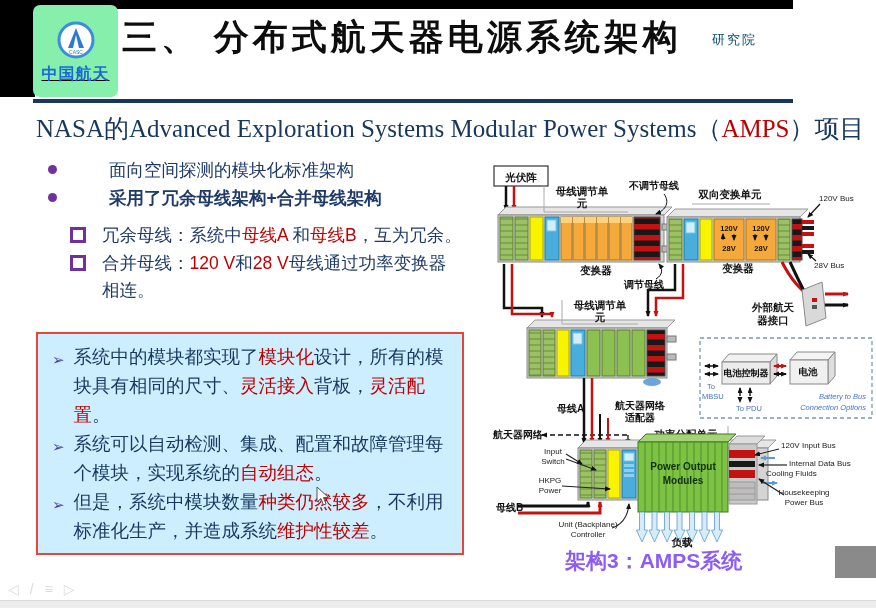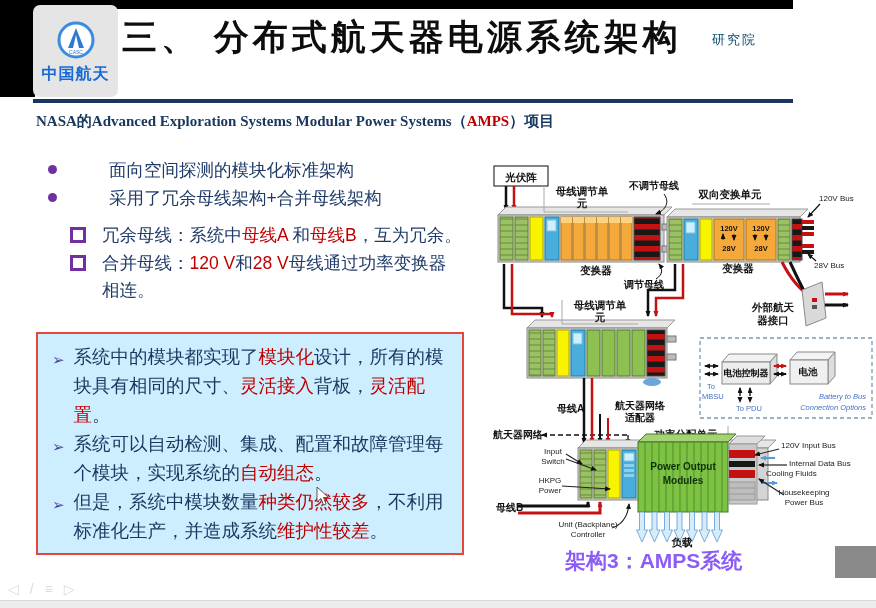--- a/index.html
+++ b/index.html
@@ -2,36 +2,36 @@
 <html><head>
 <meta charset="utf-8">
 <style>
   html,body{margin:0;padding:0;}
   body{width:876px;height:608px;position:relative;overflow:hidden;background:#fff;
        font-family:"Liberation Sans",sans-serif;}
   .abs{position:absolute;}
   
   #topbar{left:0;top:0;width:793px;height:9px;background:#000;}
   #leftbar{left:0;top:0;width:35px;height:97px;background:#000;}
-  #logo-box{left:33px;top:5px;width:85px;height:92px;background:#e5e5e5;border-radius:7px;
-            z-index:3;display:flex;flex-direction:column;align-items:center;justify-content:center;}
+  #logo-box{left:33px;top:5px;width:85px;height:92px;background:#86efac;border-radius:7px;
+            z-index:3;display:flex;flex-direction:column;align-items:center;justify-content:center;text-decoration:underline;}
   #logo-text{color:#1a6ad4;font-weight:bold;font-size:16px;letter-spacing:1px;margin-top:2px;}
   #watermark{left:712px;top:31px;color:#0c4a6e;font-size:13px;letter-spacing:2px;z-index:1;}
   #page-title{left:122px;top:14px;font-size:35px;font-weight:800;color:#0d0d0d;
               letter-spacing:4px;white-space:nowrap;z-index:2;}
   #header-rule{left:33px;top:99px;width:760px;height:4px;background:#17375E;}
   
-  #subtitle{left:36px;top:112px;font-family:"Liberation Serif",serif;font-weight:bold;
-            font-size:15px;color:#17375E;white-space:nowrap;}
+  #subtitle{left:36px;top:112px;font-family:"Liberation Serif",serif;font-weight:normal;
+            font-size:25px;color:#17375E;white-space:nowrap;}
   #subtitle .red{color:#C00000;}
   
   .bullet-line{display:flex;align-items:flex-start;color:#1F3A68;font-size:17.5px;gap:40px;}
   .dot{width:9px;height:9px;border-radius:50%;background:#7030A0;margin:7px 12px 0 0;flex:none;}
   #bullet1{left:48px;top:158px;}
-  #bullet2{left:48px;top:186px;}
+  #bullet2{left:48px;top:186px;font-weight:bold;}
   .subbullet{color:#1F3A68;font-size:17.5px;line-height:27px;position:absolute;padding-left:32px;}
   .sq{position:absolute;left:0;top:5px;width:10px;height:10px;border:3px solid #7030A0;}
   #sub1{left:70px;top:222px;width:400px;}
   #sub2{left:70px;top:250px;width:345px;}
   .red{color:#C00000;}
   
   #info-box{left:36px;top:332px;width:398px;background:#CDEEFF;border:2px solid #E5453A;
             padding:8px 12px 8px 14px;color:#17375E;font-size:18.5px;line-height:29px;}
   .ibox-item{display:flex;align-items:flex-start;}
   .arrow-marker{color:#4A3F9C;font-size:15px;margin:3px 9px 0 0;flex:none;}

